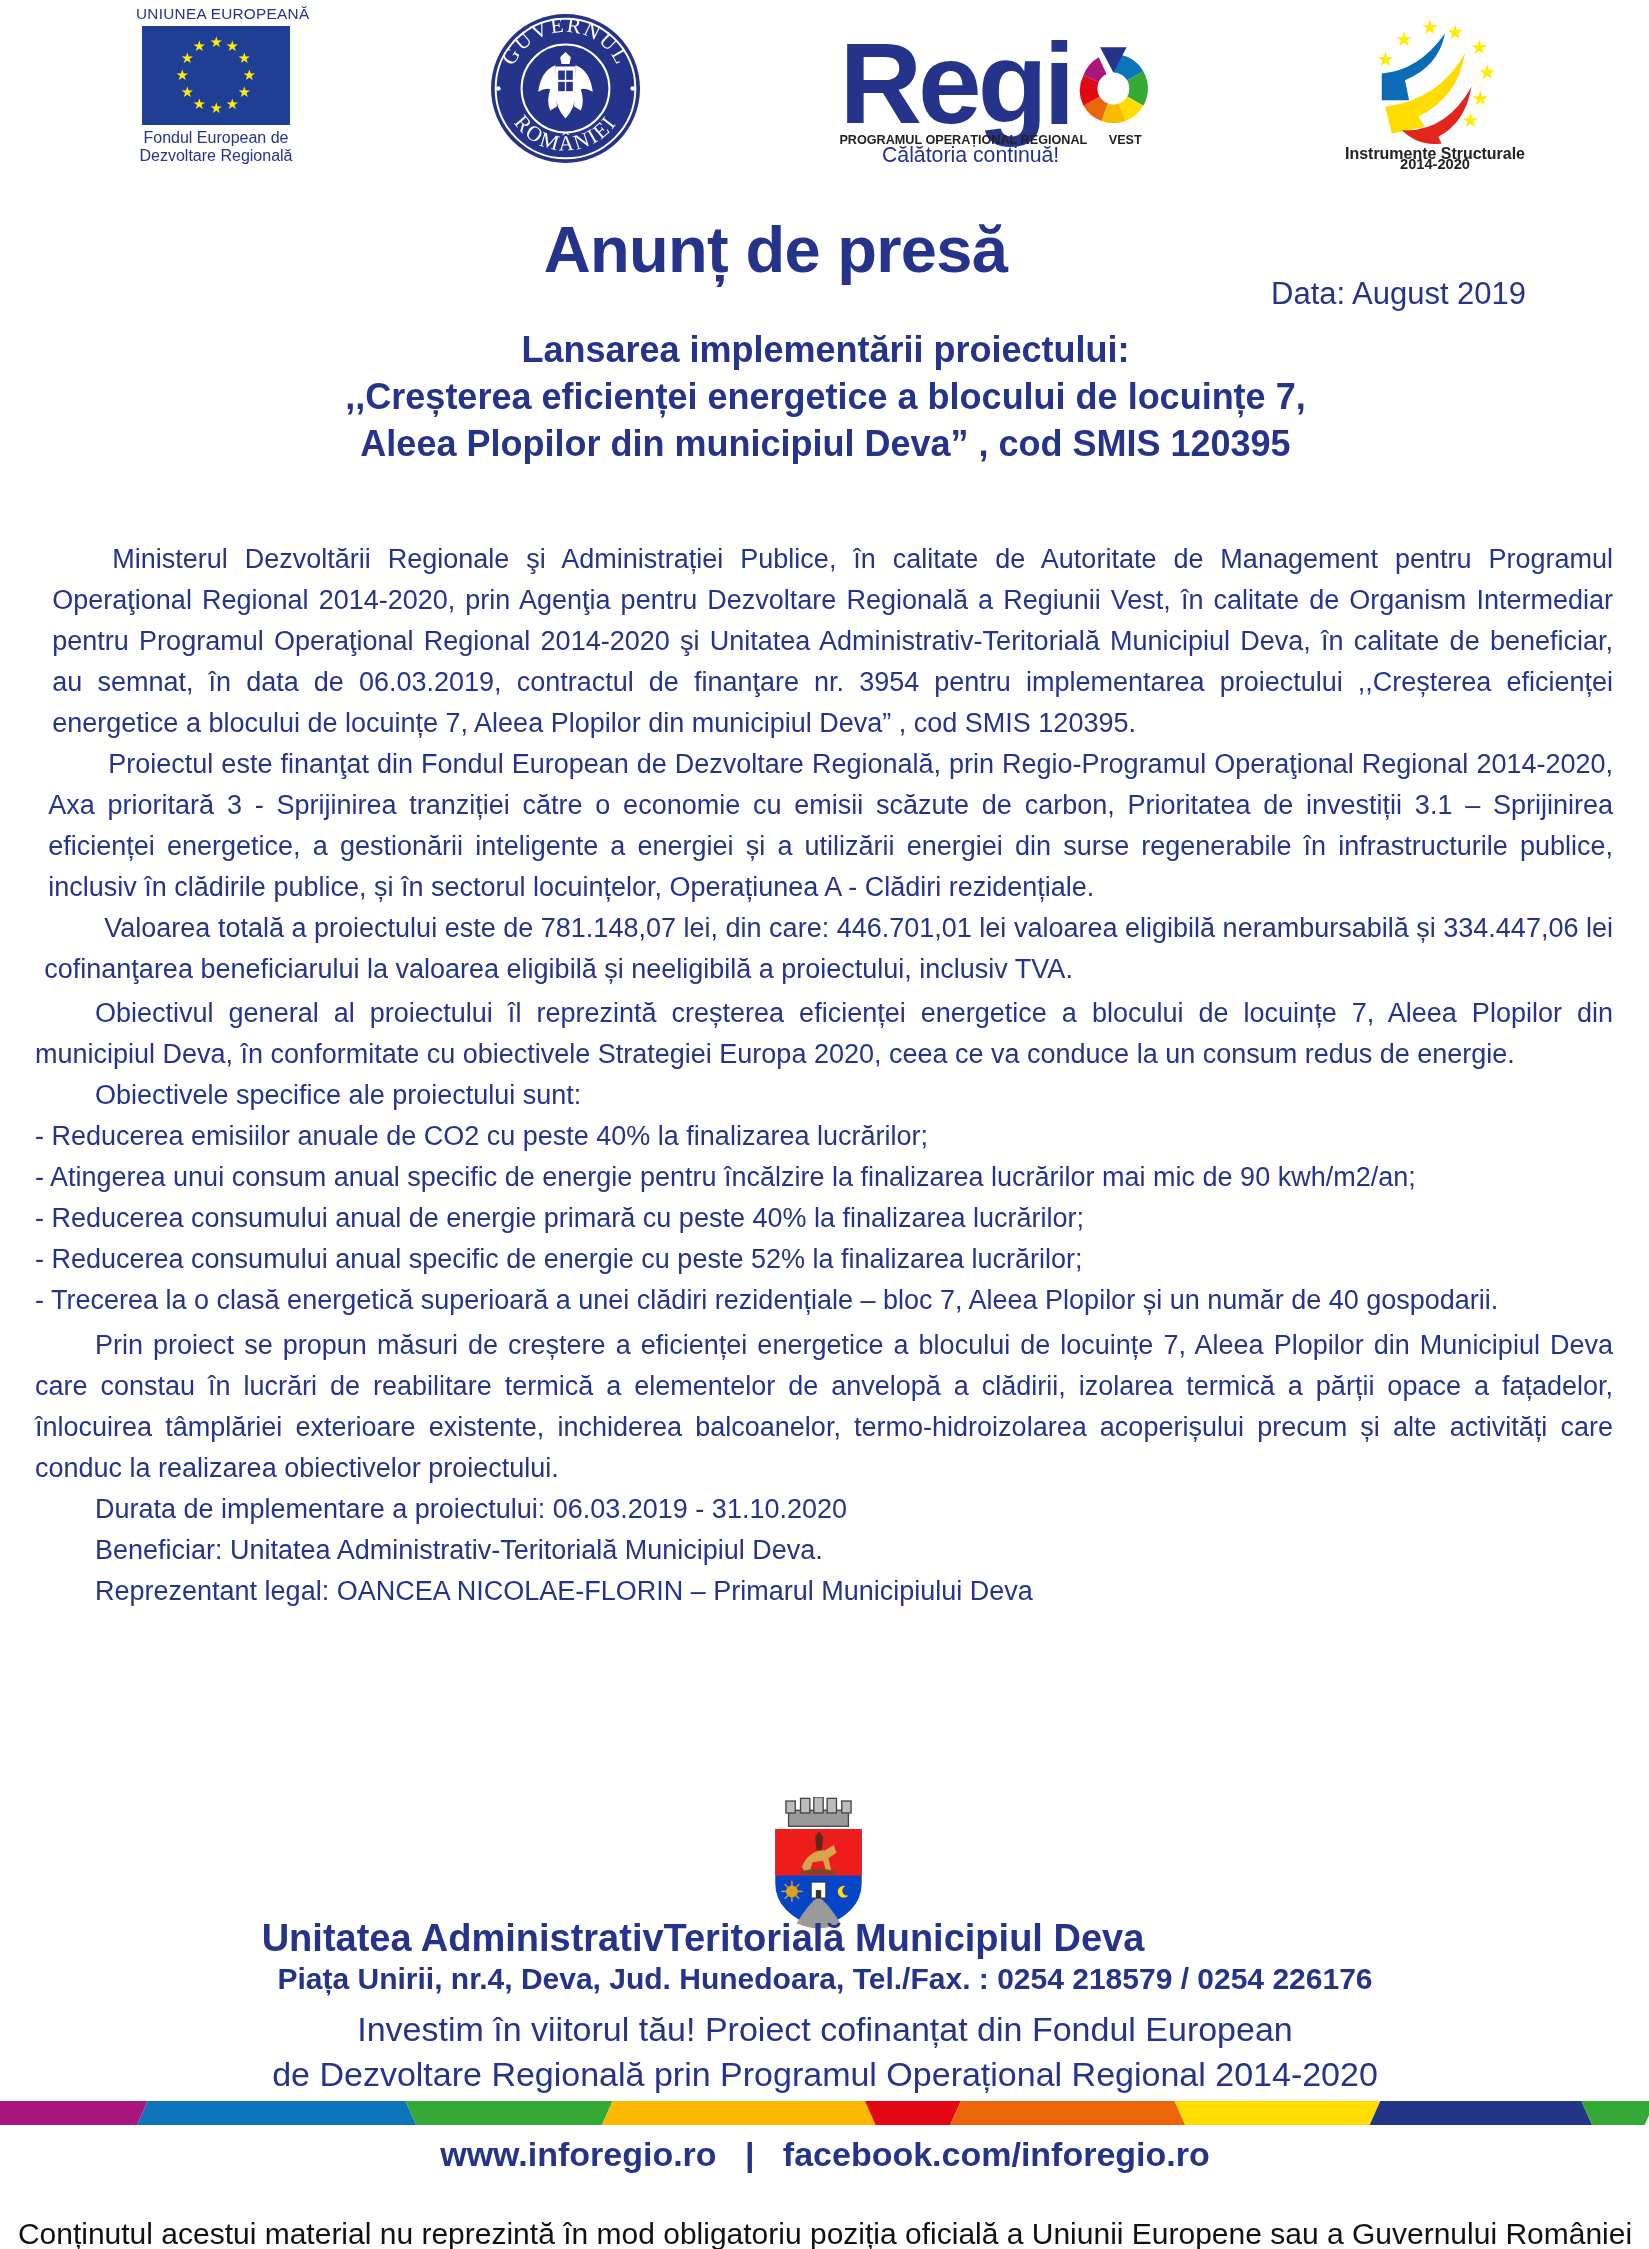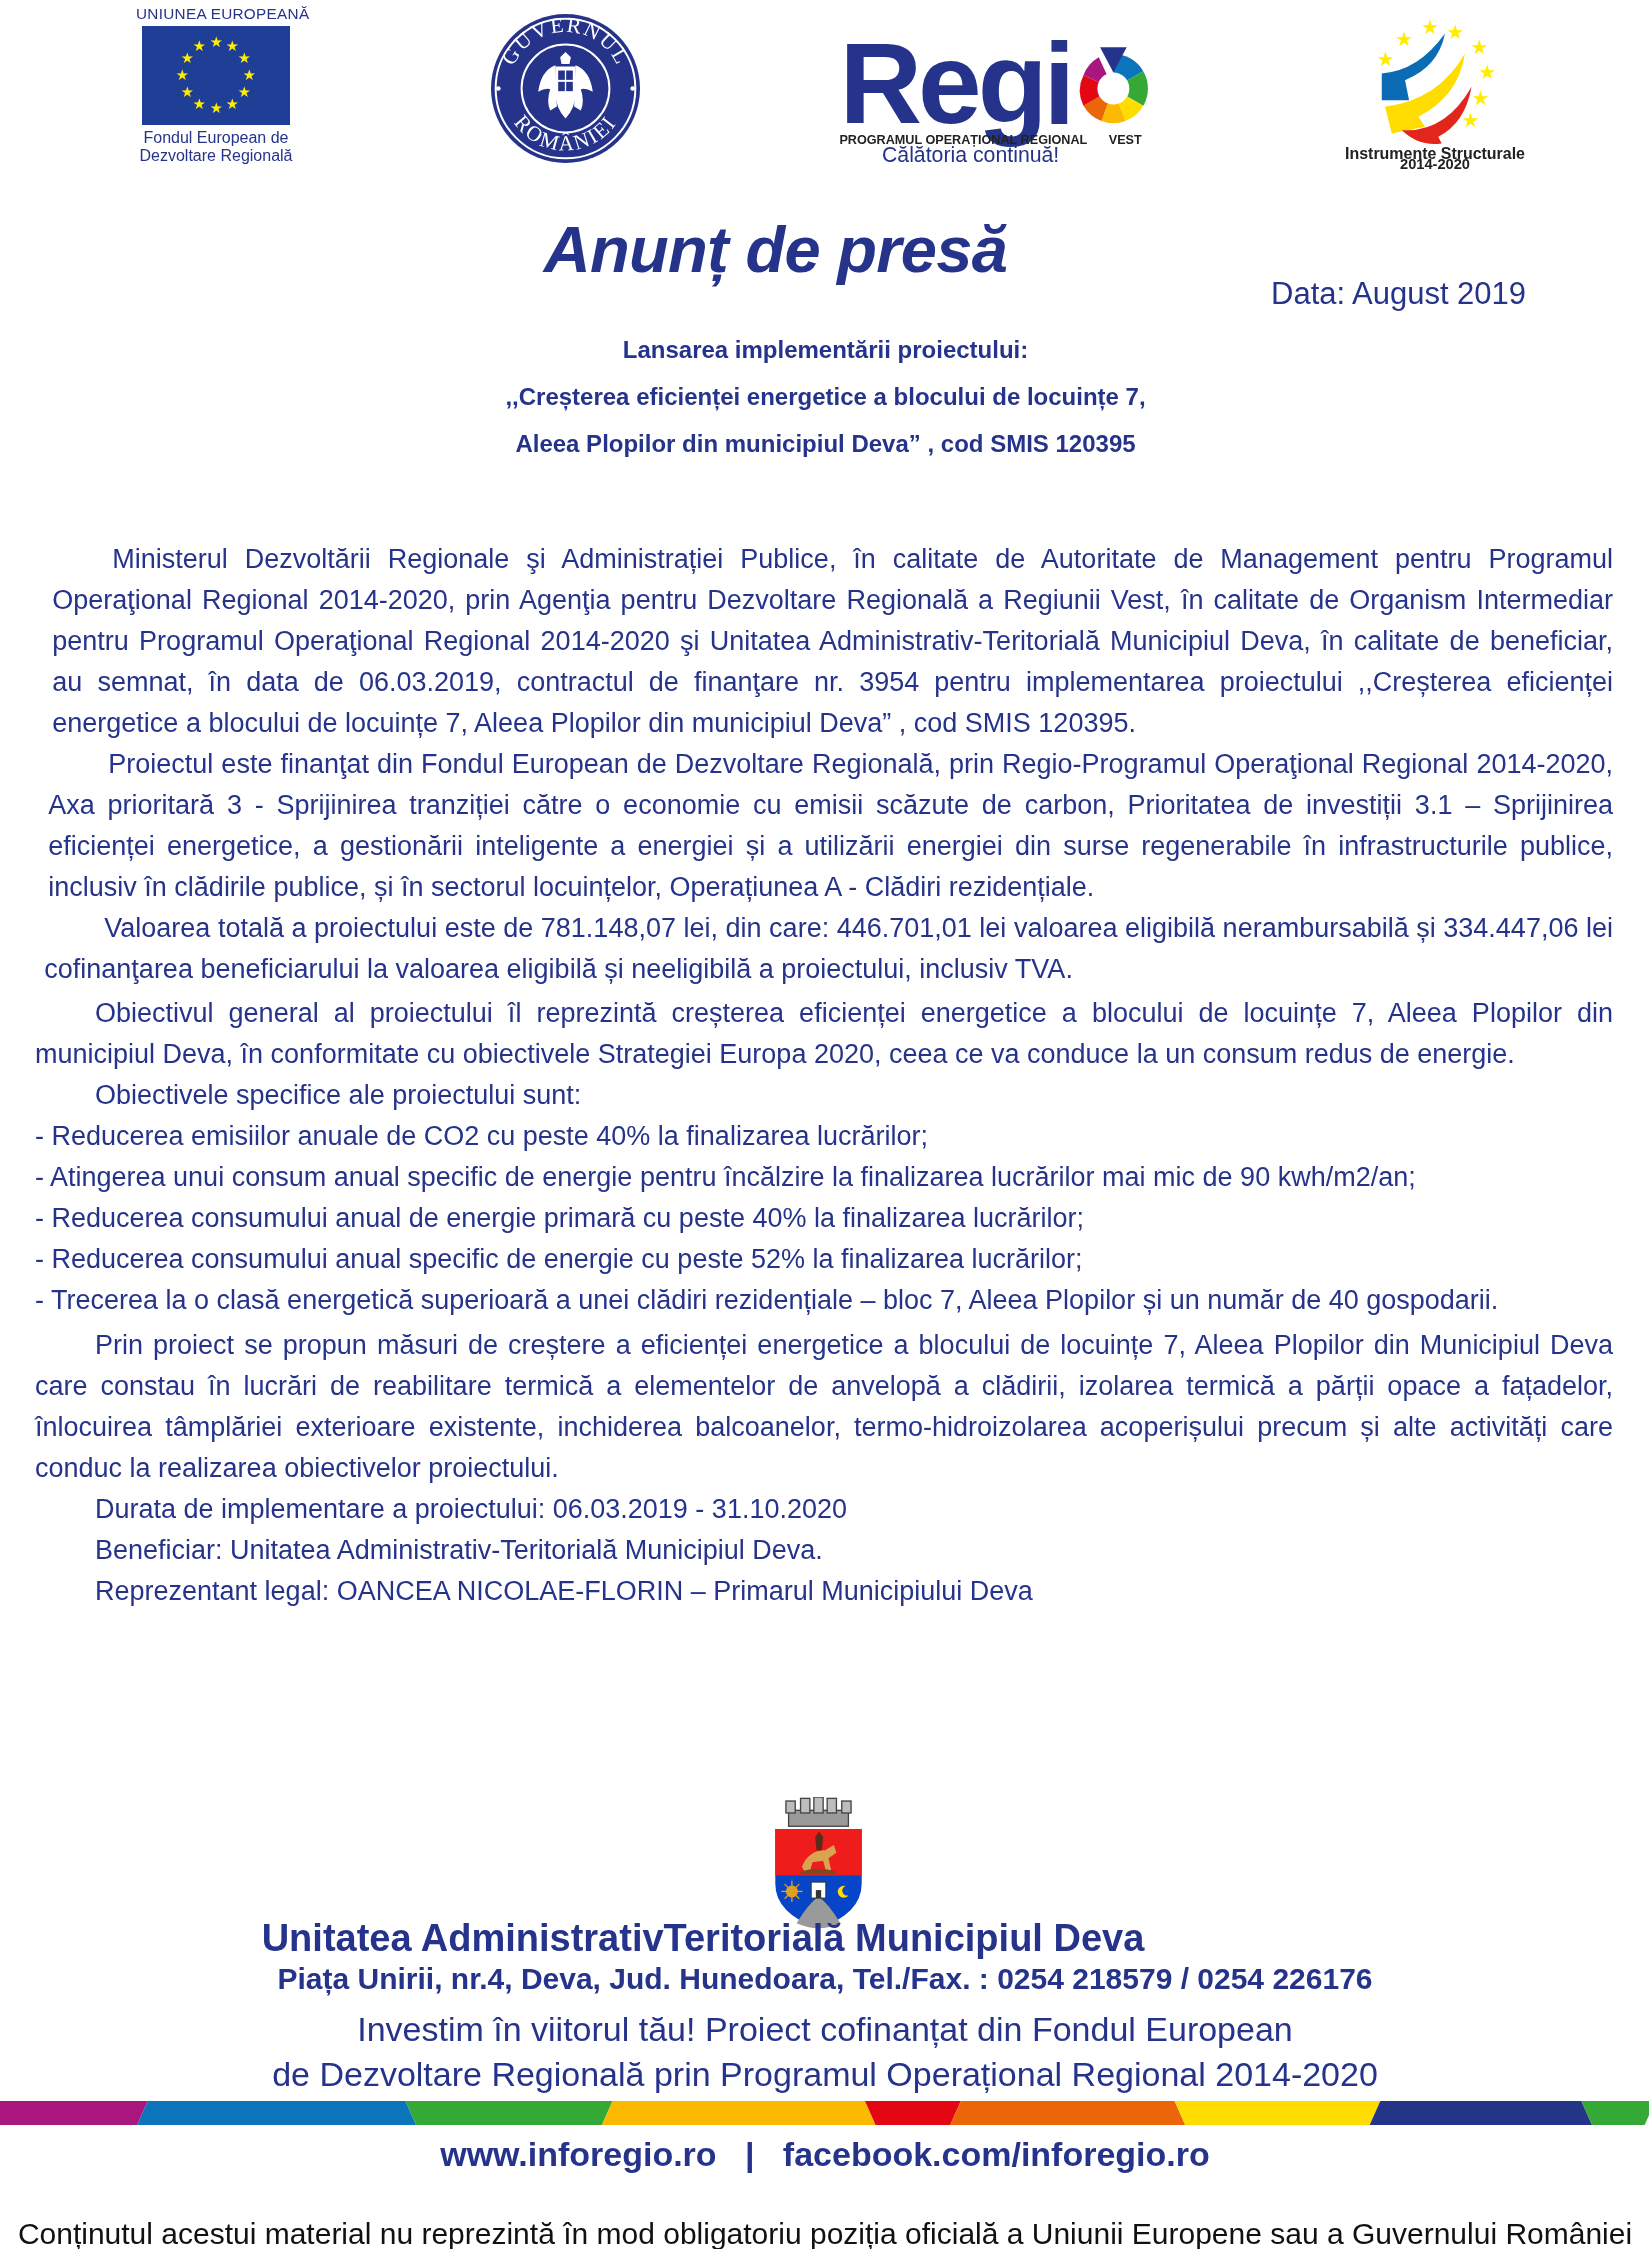--- a/index.html
+++ b/index.html
@@ -12,23 +12,23 @@
   #eu-logo .eu-top { font-size:15.3px; text-align:center; letter-spacing:0.3px; color:#25338b; white-space:nowrap; }
   #eu-logo .eu-flag { width:148px; height:99px; margin:2.7px auto 0; background:#1f3e96; position:relative; }
   #eu-logo .eu-bottom { font-size:16px; text-align:center; line-height:18px; margin-top:4px; white-space:nowrap; }
   .star { position:absolute; color:#ffed00; font-size:14.6px; line-height:14.6px; width:14.6px; height:14.6px; text-align:center; }
 
   #gov-logo { left:489px; top:12px; width:153px; height:153px; }
   #regio-logo { left:839px; top:30px; width:320px; height:133px; }
   #is-logo { left:1345px; top:6.7px; width:180px; height:163px; }
 
   
-  #page-title { left:0; width:1551px; top:212px; text-align:center; font-size:65px; font-weight:bold; color:#25338b; letter-spacing:-0.7px;font-style:italic; }
+  #page-title { left:0; width:1551px; top:212px; text-align:center; font-size:65px; font-weight:bold; color:#25338b; letter-spacing:-0.7px; }
   #date-label { left:1271px; top:276px; font-size:31px; color:#25338b; white-space:nowrap; }
-  #subtitle { left:213px; width:1225px; top:326px; text-align:center; font-size:24px; font-weight:bold; line-height:47px; color:#25338b; }
+  #subtitle { left:213px; width:1225px; top:326px; text-align:center; font-size:36px; font-weight:bold; line-height:47px; color:#25338b; }
 
   
   #body-text { left:35px; top:539px; width:1578px; font-size:27px; line-height:41px; color:#25338b; }
   #body-text p { margin:0; text-align:justify; }
   #body-text p.ind { text-indent:60px; }
   #body-text p.p1 { padding-left:17.3px; }
   #body-text p.p2 { padding-left:13.3px; }
   #body-text p.p3 { padding-left:9.3px; margin-bottom:2.7px; }
   #body-text p.gap { margin-top:4px; }
   #body-text p.left { text-align:left; }

